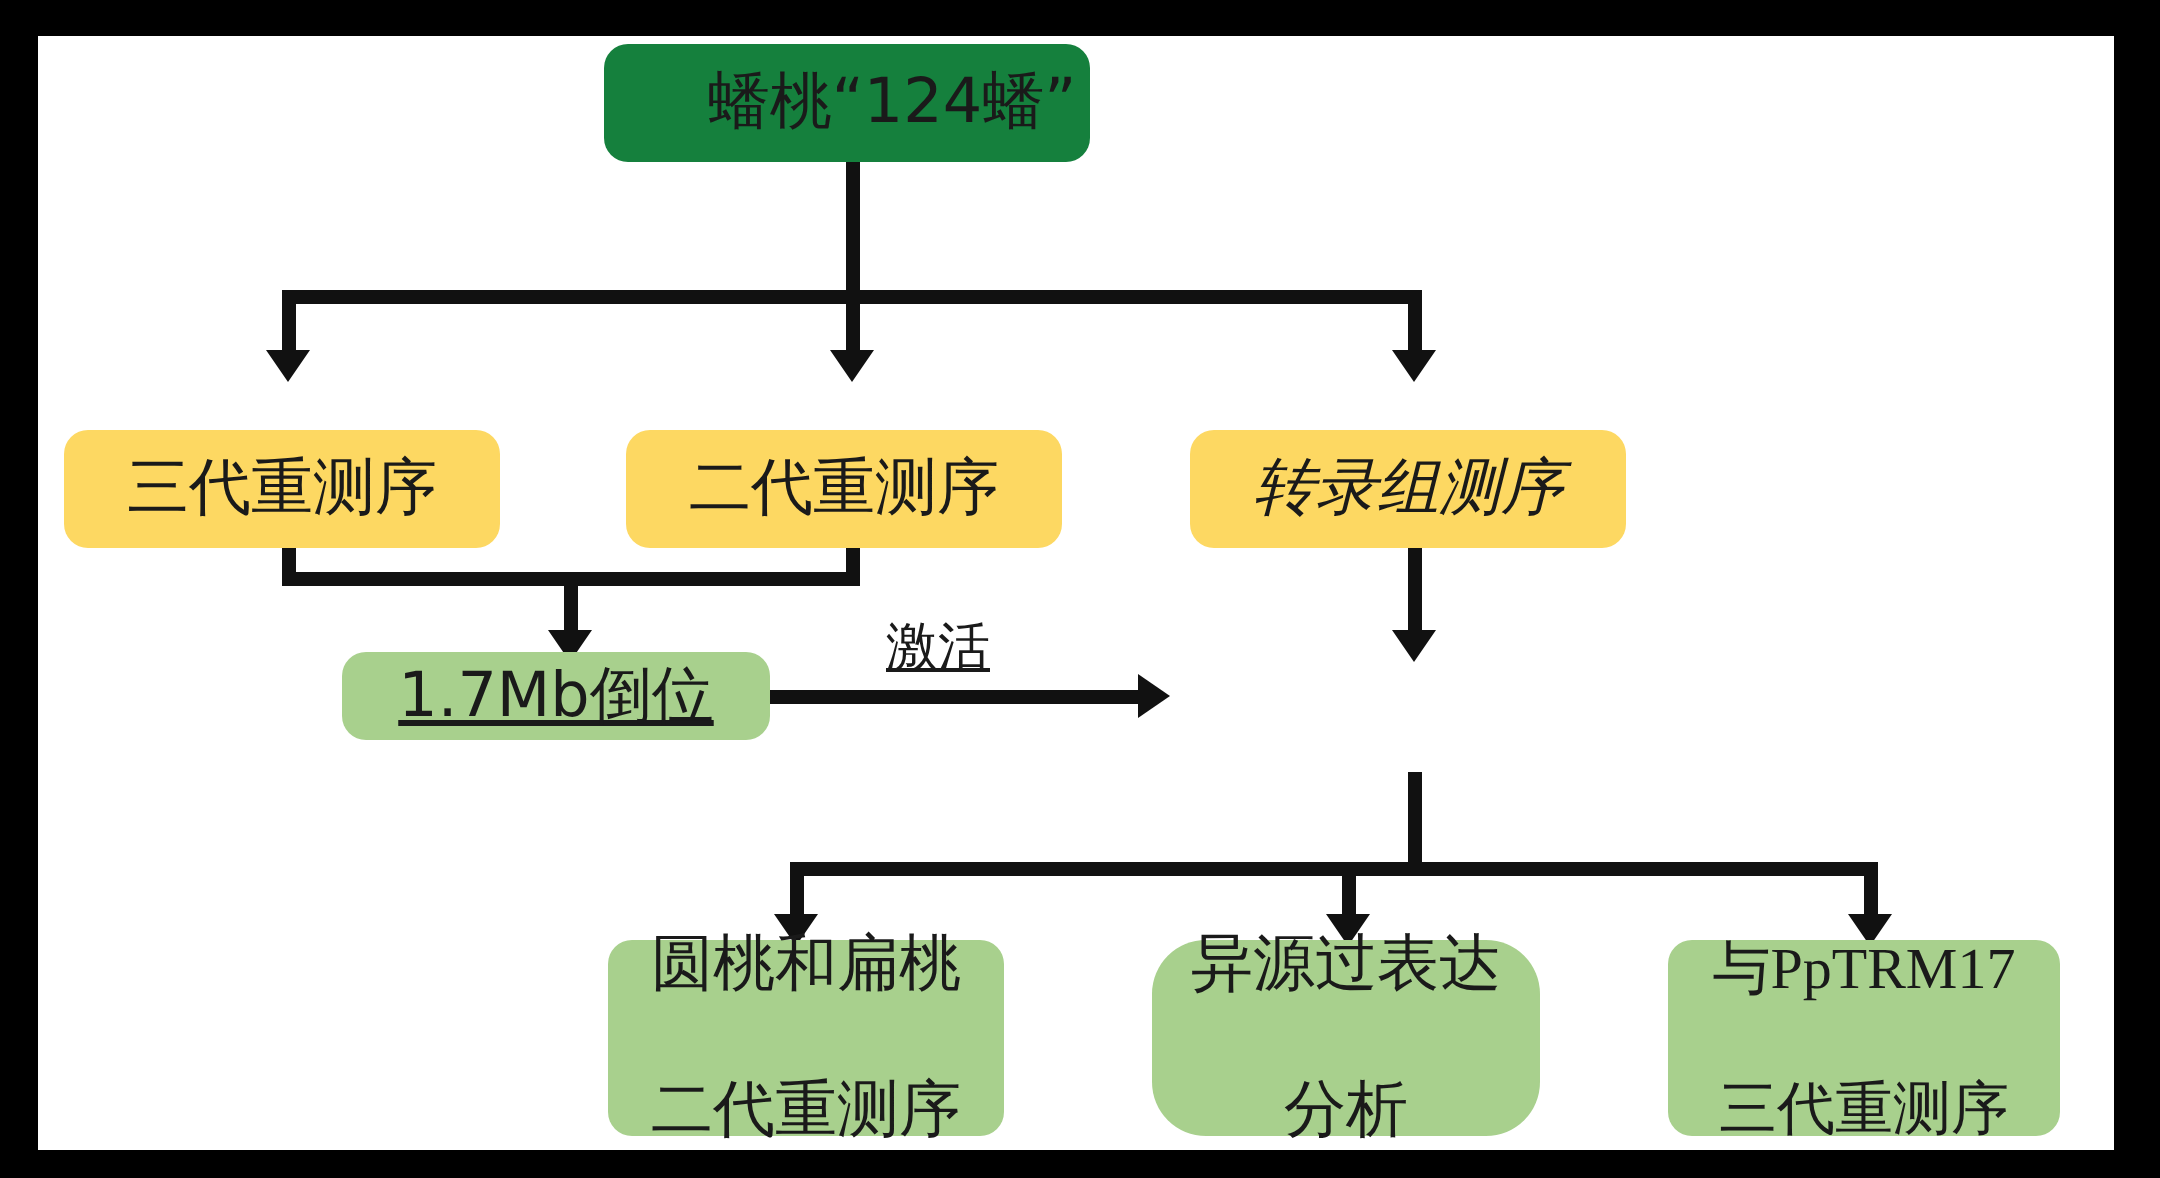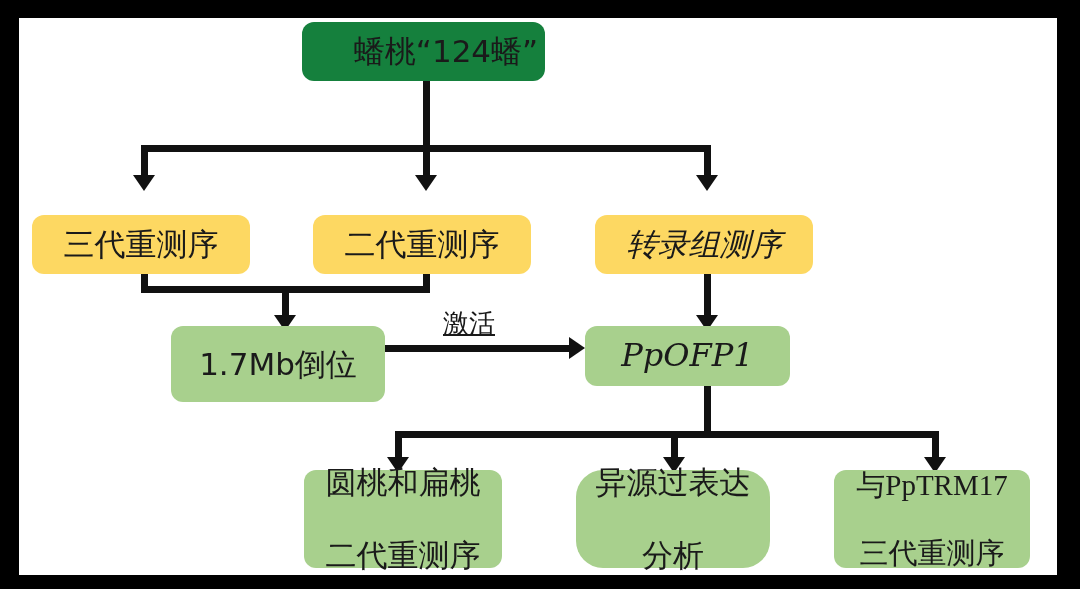--- a/index.html
+++ b/index.html
@@ -151,27 +151,24 @@
     </div>
 
     <div class="node yellow f-mid" style="left:294px; top:161px; width:218px; height:59px;">
       <span class="txt">二代重测序</span>
     </div>
 
     <div class="node yellow f-mid" style="left:576px; top:161px; width:218px; height:59px;font-style:italic;">
       <span class="txt">转录组测序</span>
     </div>
 
-    <div class="node green f-mid" style="left:152px; top:308px; width:214px; height:76px;">
+    <div class="node green f-mid" style="left:152px; top:308px; width:214px; height:44px;text-decoration:underline;">
       <span class="txt">1.7Mb倒位</span>
     </div>
 
-    <div class="node green f-gene" style="left:566px; top:308px; width:205px; height:60px;">
-      <span class="txt">PpOFP1</span>
-    </div>
 
     <div class="node green f-leafy" style="left:285px; top:452px; width:198px; height:98px;">
       <span>
         <span class="txt">圆桃和扁桃</span>
         <span class="txt">二代重测序</span>
       </span>
     </div>
 
     <div class="node green f-leafy" style="left:557px; top:452px; width:194px; height:98px;border-radius:27px;">
       <span>

